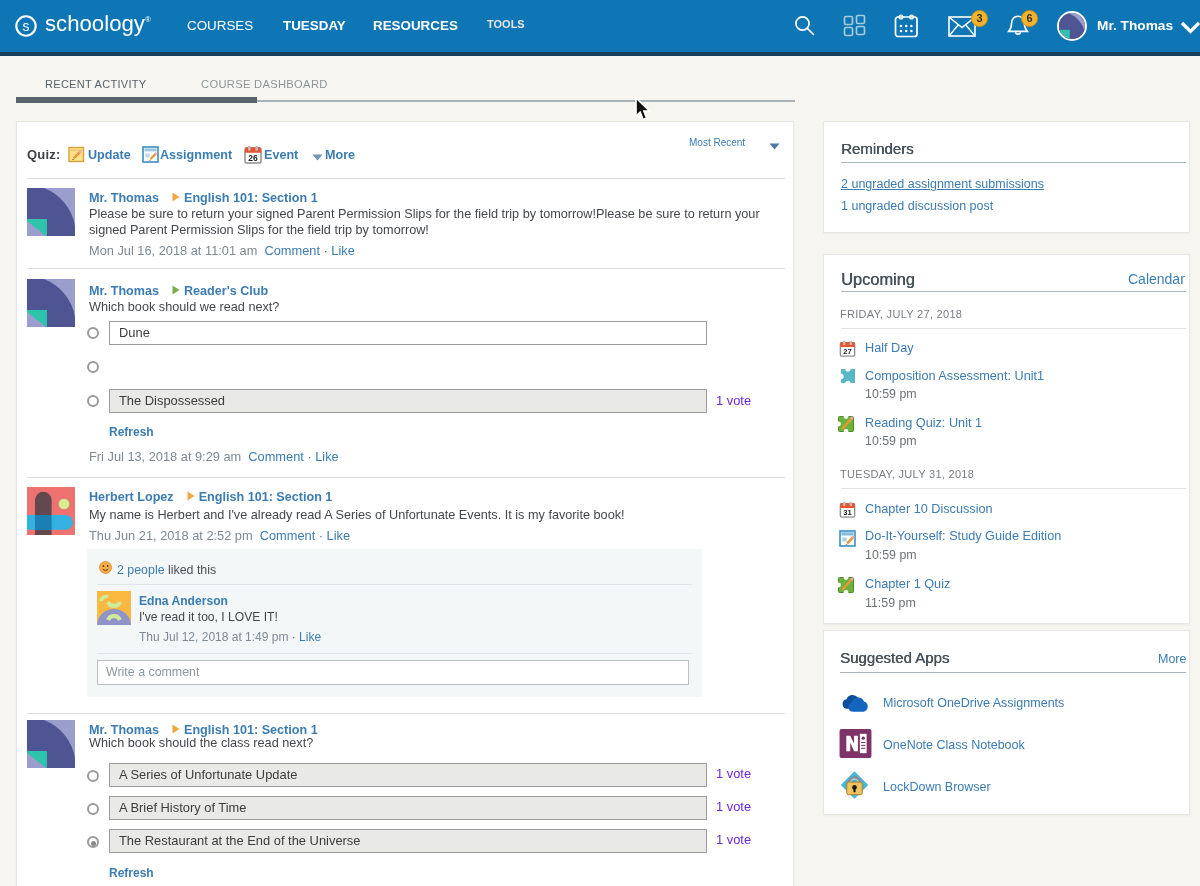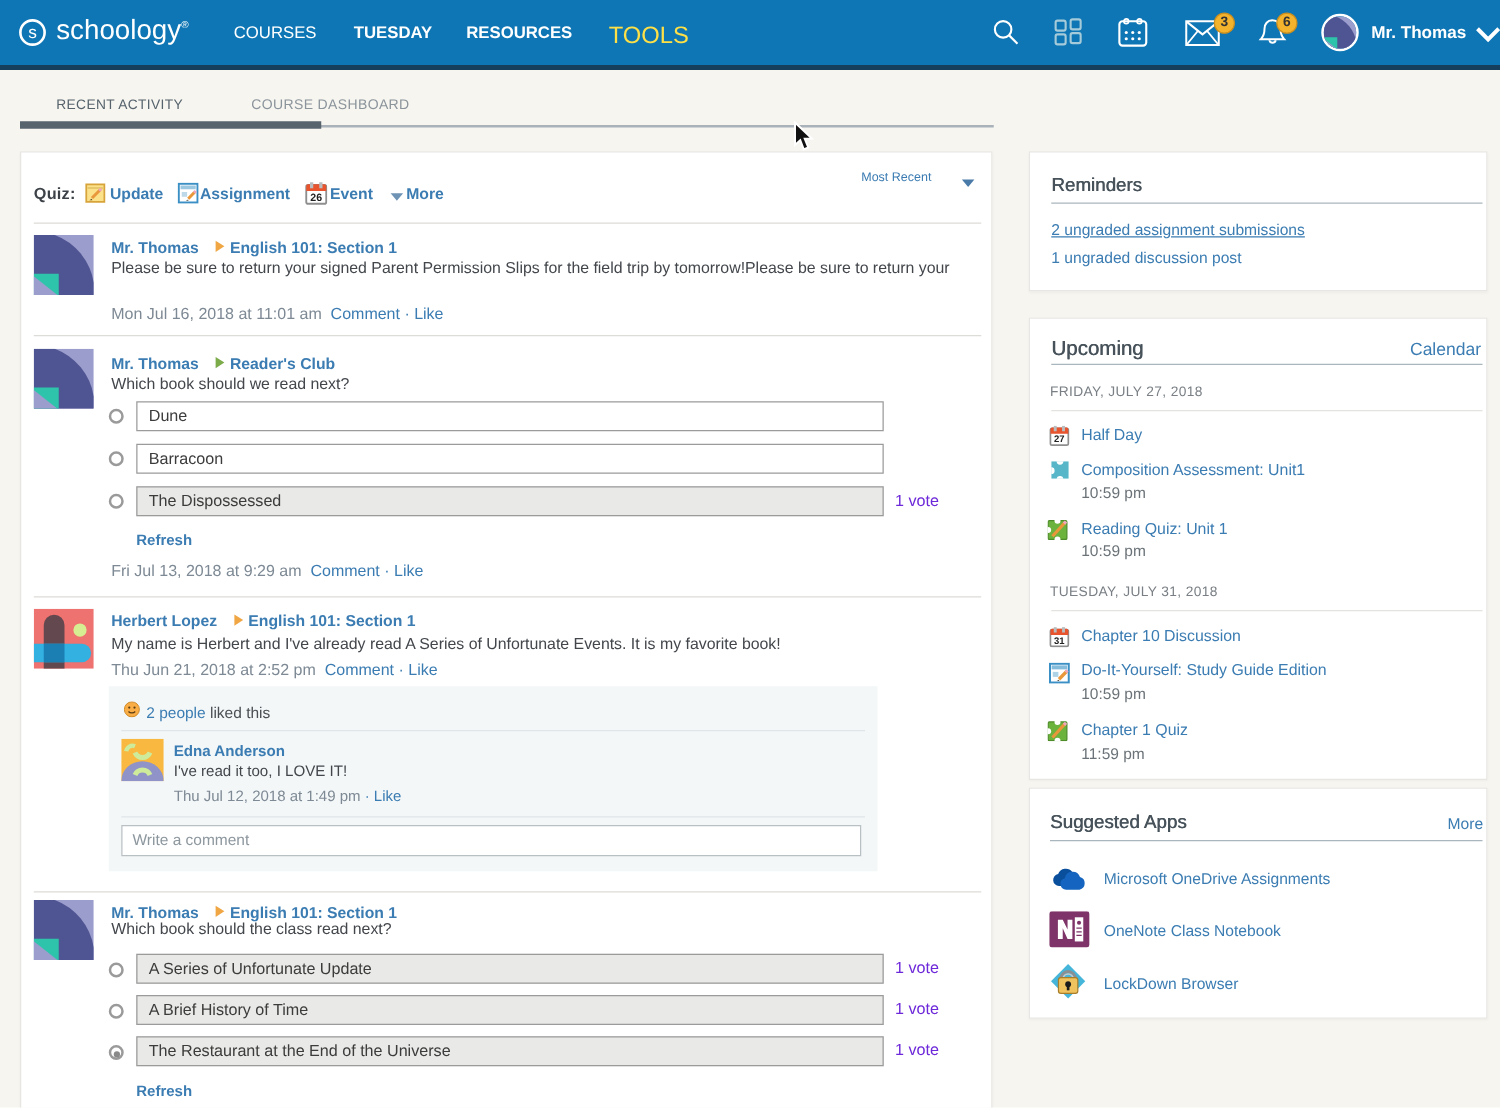--- a/index.html
+++ b/index.html
@@ -29,21 +29,21 @@
 
   <svg class="abs" style="left:15px;top:14px" width="24" height="24" viewBox="0 0 24 24">
     <circle cx="11" cy="12" r="9.7" fill="none" stroke="#fff" stroke-width="2.1"></circle>
     <text x="11" y="16.6" font-size="13.8" fill="#fff" text-anchor="middle" font-family="Liberation Sans">s</text>
   </svg>
   <div class="abs" style="left:45px;top:11px;font-size:22.2px;color:#fff;letter-spacing:0">schoology<span style="font-size:8px;vertical-align:9px">®</span></div>
 
   <div class="abs" style="left:187px;top:18px;font-size:13.4px;font-weight:normal;color:#fff;letter-spacing:0px">COURSES</div>
   <div class="abs" style="left:283px;top:18px;font-size:13.4px;font-weight:bold;color:#fff;letter-spacing:0px">TUESDAY</div>
   <div class="abs" style="left:373px;top:18px;font-size:13.4px;font-weight:bold;color:#fff;letter-spacing:0px">RESOURCES</div>
-  <div class="abs" style="left:487px;top:18px;font-size:19px;font-weight:normal;color:#fde047;letter-spacing:0px">TOOLS</div>
+  <div class="abs" style="left:487px;top:18px;font-size:11px;font-weight:bold;color:#e5e5e5;letter-spacing:0px">TOOLS</div>
 
   <svg class="abs" style="left:793px;top:14px" width="24" height="24" viewBox="0 0 24 24">
     <circle cx="9.5" cy="9.5" r="6.6" fill="none" stroke="#fff" stroke-width="1.7"></circle>
     <line x1="14.3" y1="14.3" x2="21" y2="21" stroke="#fff" stroke-width="1.7"></line>
   </svg>
 
   <svg class="abs" style="left:843px;top:14px" width="24" height="24" viewBox="0 0 24 24">
     <g fill="none" stroke="#a5cbda" stroke-width="1.7">
       <rect x="1.5" y="2.5" width="8" height="8" rx="1.5"></rect>
       <rect x="13.5" y="1.5" width="8" height="8" rx="1.5"></rect>
@@ -137,37 +137,37 @@
   <svg class="abs" style="left:10px;top:66px" width="48" height="48" viewBox="0 0 48 48">
     <rect width="48" height="48" fill="#9b9dcc"></rect>
     <path d="M0,0 L16.8,0 A49,49 0 0 1 48,38.2 L48,48 L0,48 Z" fill="#4f5492"></path>
     <rect x="0" y="31" width="20" height="17" fill="#2ec4ab"></rect>
     <path d="M0,33 L19,48 L0,48 Z" fill="#9b9dcc"></path>
   </svg>
   <div class="nrow" style="top:69px"><a class="lk" href="#">Mr. Thomas</a><svg width="8" height="10" viewBox="0 0 8 10" style="margin:0 4px 0 13px">
         <path d="M0.5,0.5 L7.5,5 L0.5,9.5 Z" fill="#efa643"></path>
       </svg><a class="lk" href="#">English 101: Section 1</a></div>
   <div class="body" style="top:85px">Please be sure to return your signed Parent Permission Slips for the field trip by tomorrow!Please be sure to return your</div>
+  <div class="body" style="top:101px">signed Parent Permission Slips for the field trip by tomorrow!</div>
   <div class="daterow" style="top:121px">Mon Jul 16, 2018 at 11:01 am&nbsp;&nbsp;<a class="lk" href="#">Comment</a> <span class="lk">· Like</span></div>
   <div class="hr" style="left:10px;top:146px;width:758px"></div>
 
   <svg class="abs" style="left:10px;top:157px" width="48" height="48" viewBox="0 0 48 48">
     <rect width="48" height="48" fill="#9b9dcc"></rect>
     <path d="M0,0 L16.8,0 A49,49 0 0 1 48,38.2 L48,48 L0,48 Z" fill="#4f5492"></path>
     <rect x="0" y="31" width="20" height="17" fill="#2ec4ab"></rect>
     <path d="M0,33 L19,48 L0,48 Z" fill="#9b9dcc"></path>
   </svg>
   <div class="nrow" style="top:162px"><a class="lk" href="#">Mr. Thomas</a><svg width="8" height="10" viewBox="0 0 8 10" style="margin:0 4px 0 13px">
         <path d="M0.5,0.5 L7.5,5 L0.5,9.5 Z" fill="#7cab4a"></path>
       </svg><a class="lk" href="#">Reader's Club</a></div>
   <div class="body" style="top:178px">Which book should we read next?</div>
   <div class="radio" style="top:205px"></div>
   <div class="pollbox" style="top:199px">Dune</div>
   <div class="radio" style="top:239px"></div>
-  <div class="pollbox" style="top:233px">Barracoon</div>
   <div class="radio" style="top:273px"></div>
   <div class="pollbox voted" style="top:267px">The Dispossessed</div>
   <div class="vote" style="top:271px">1 vote</div>
   <div class="abs lk b" style="left:92px;top:303px;font-size:12px">Refresh</div>
   <div class="daterow" style="top:327px">Fri Jul 13, 2018 at 9:29 am&nbsp;&nbsp;<a class="lk" href="#">Comment</a> <span class="lk">· Like</span></div>
   <div class="hr" style="left:10px;top:355px;width:758px"></div>
 
   <svg class="abs" style="left:10px;top:365px" width="48" height="48" viewBox="0 0 48 48">
     <rect width="48" height="48" fill="#ee7270"></rect>
     <circle cx="37" cy="17" r="5.3" fill="#d6ee91"></circle>

